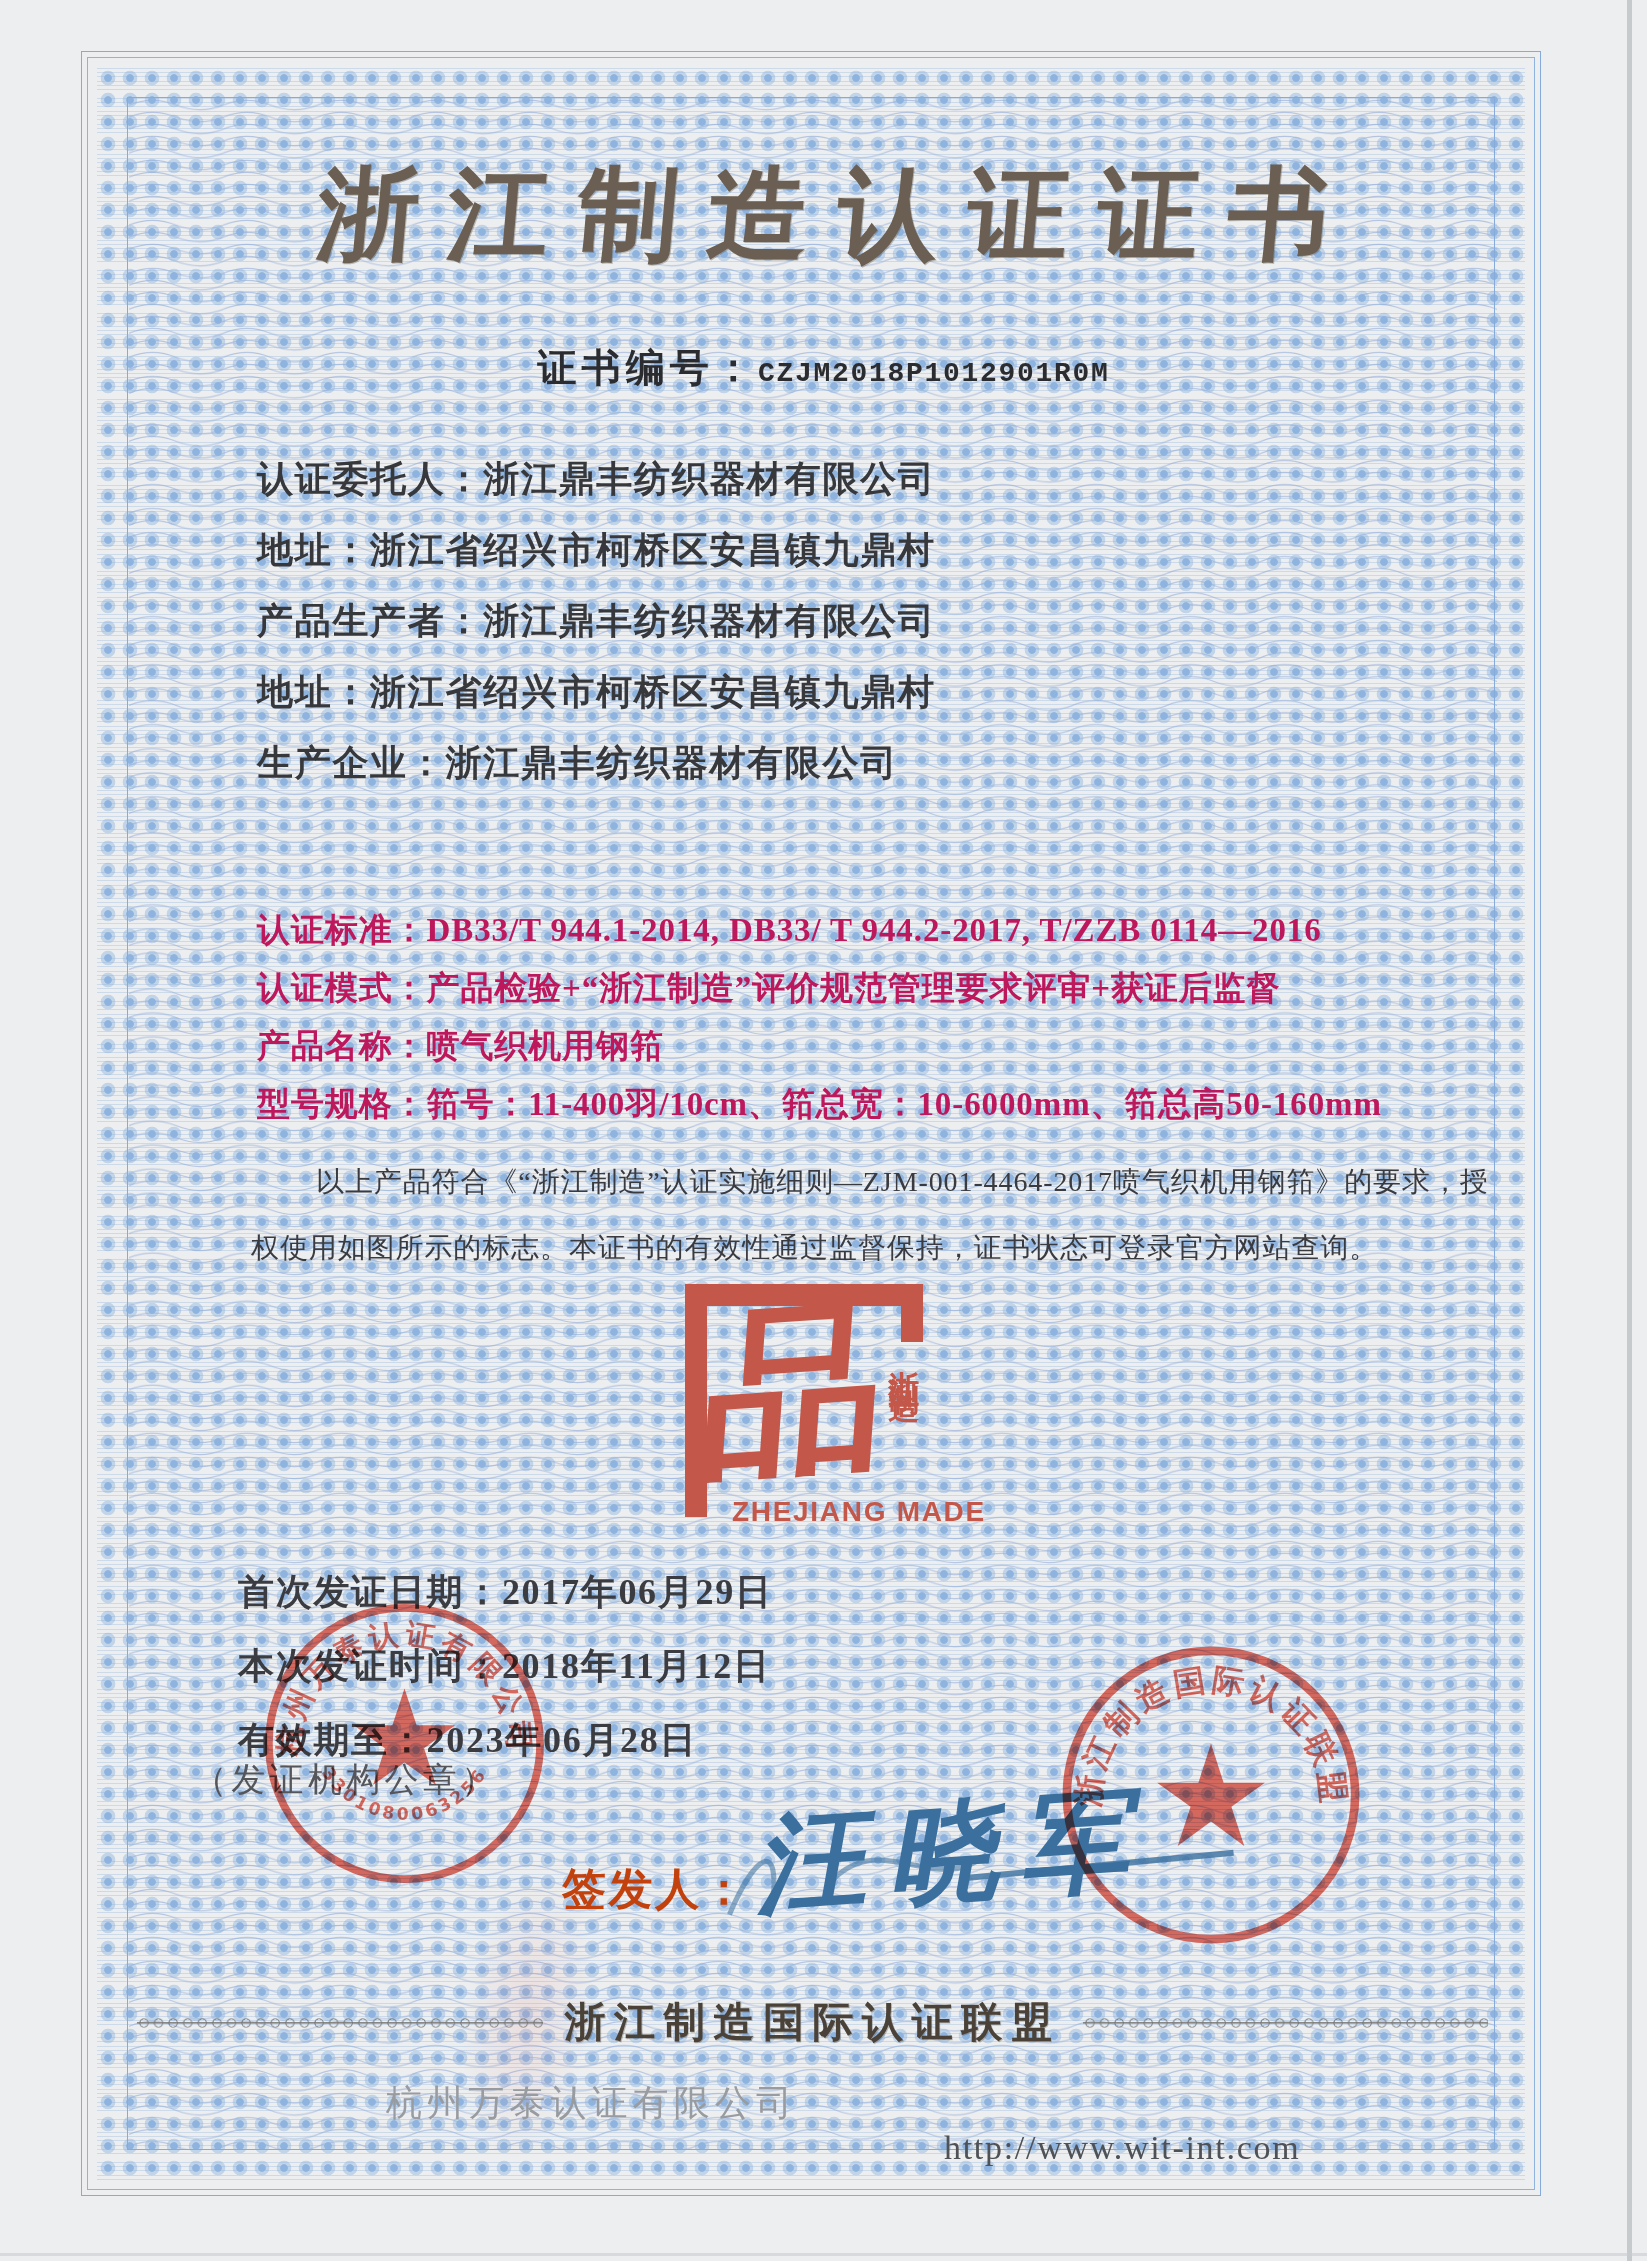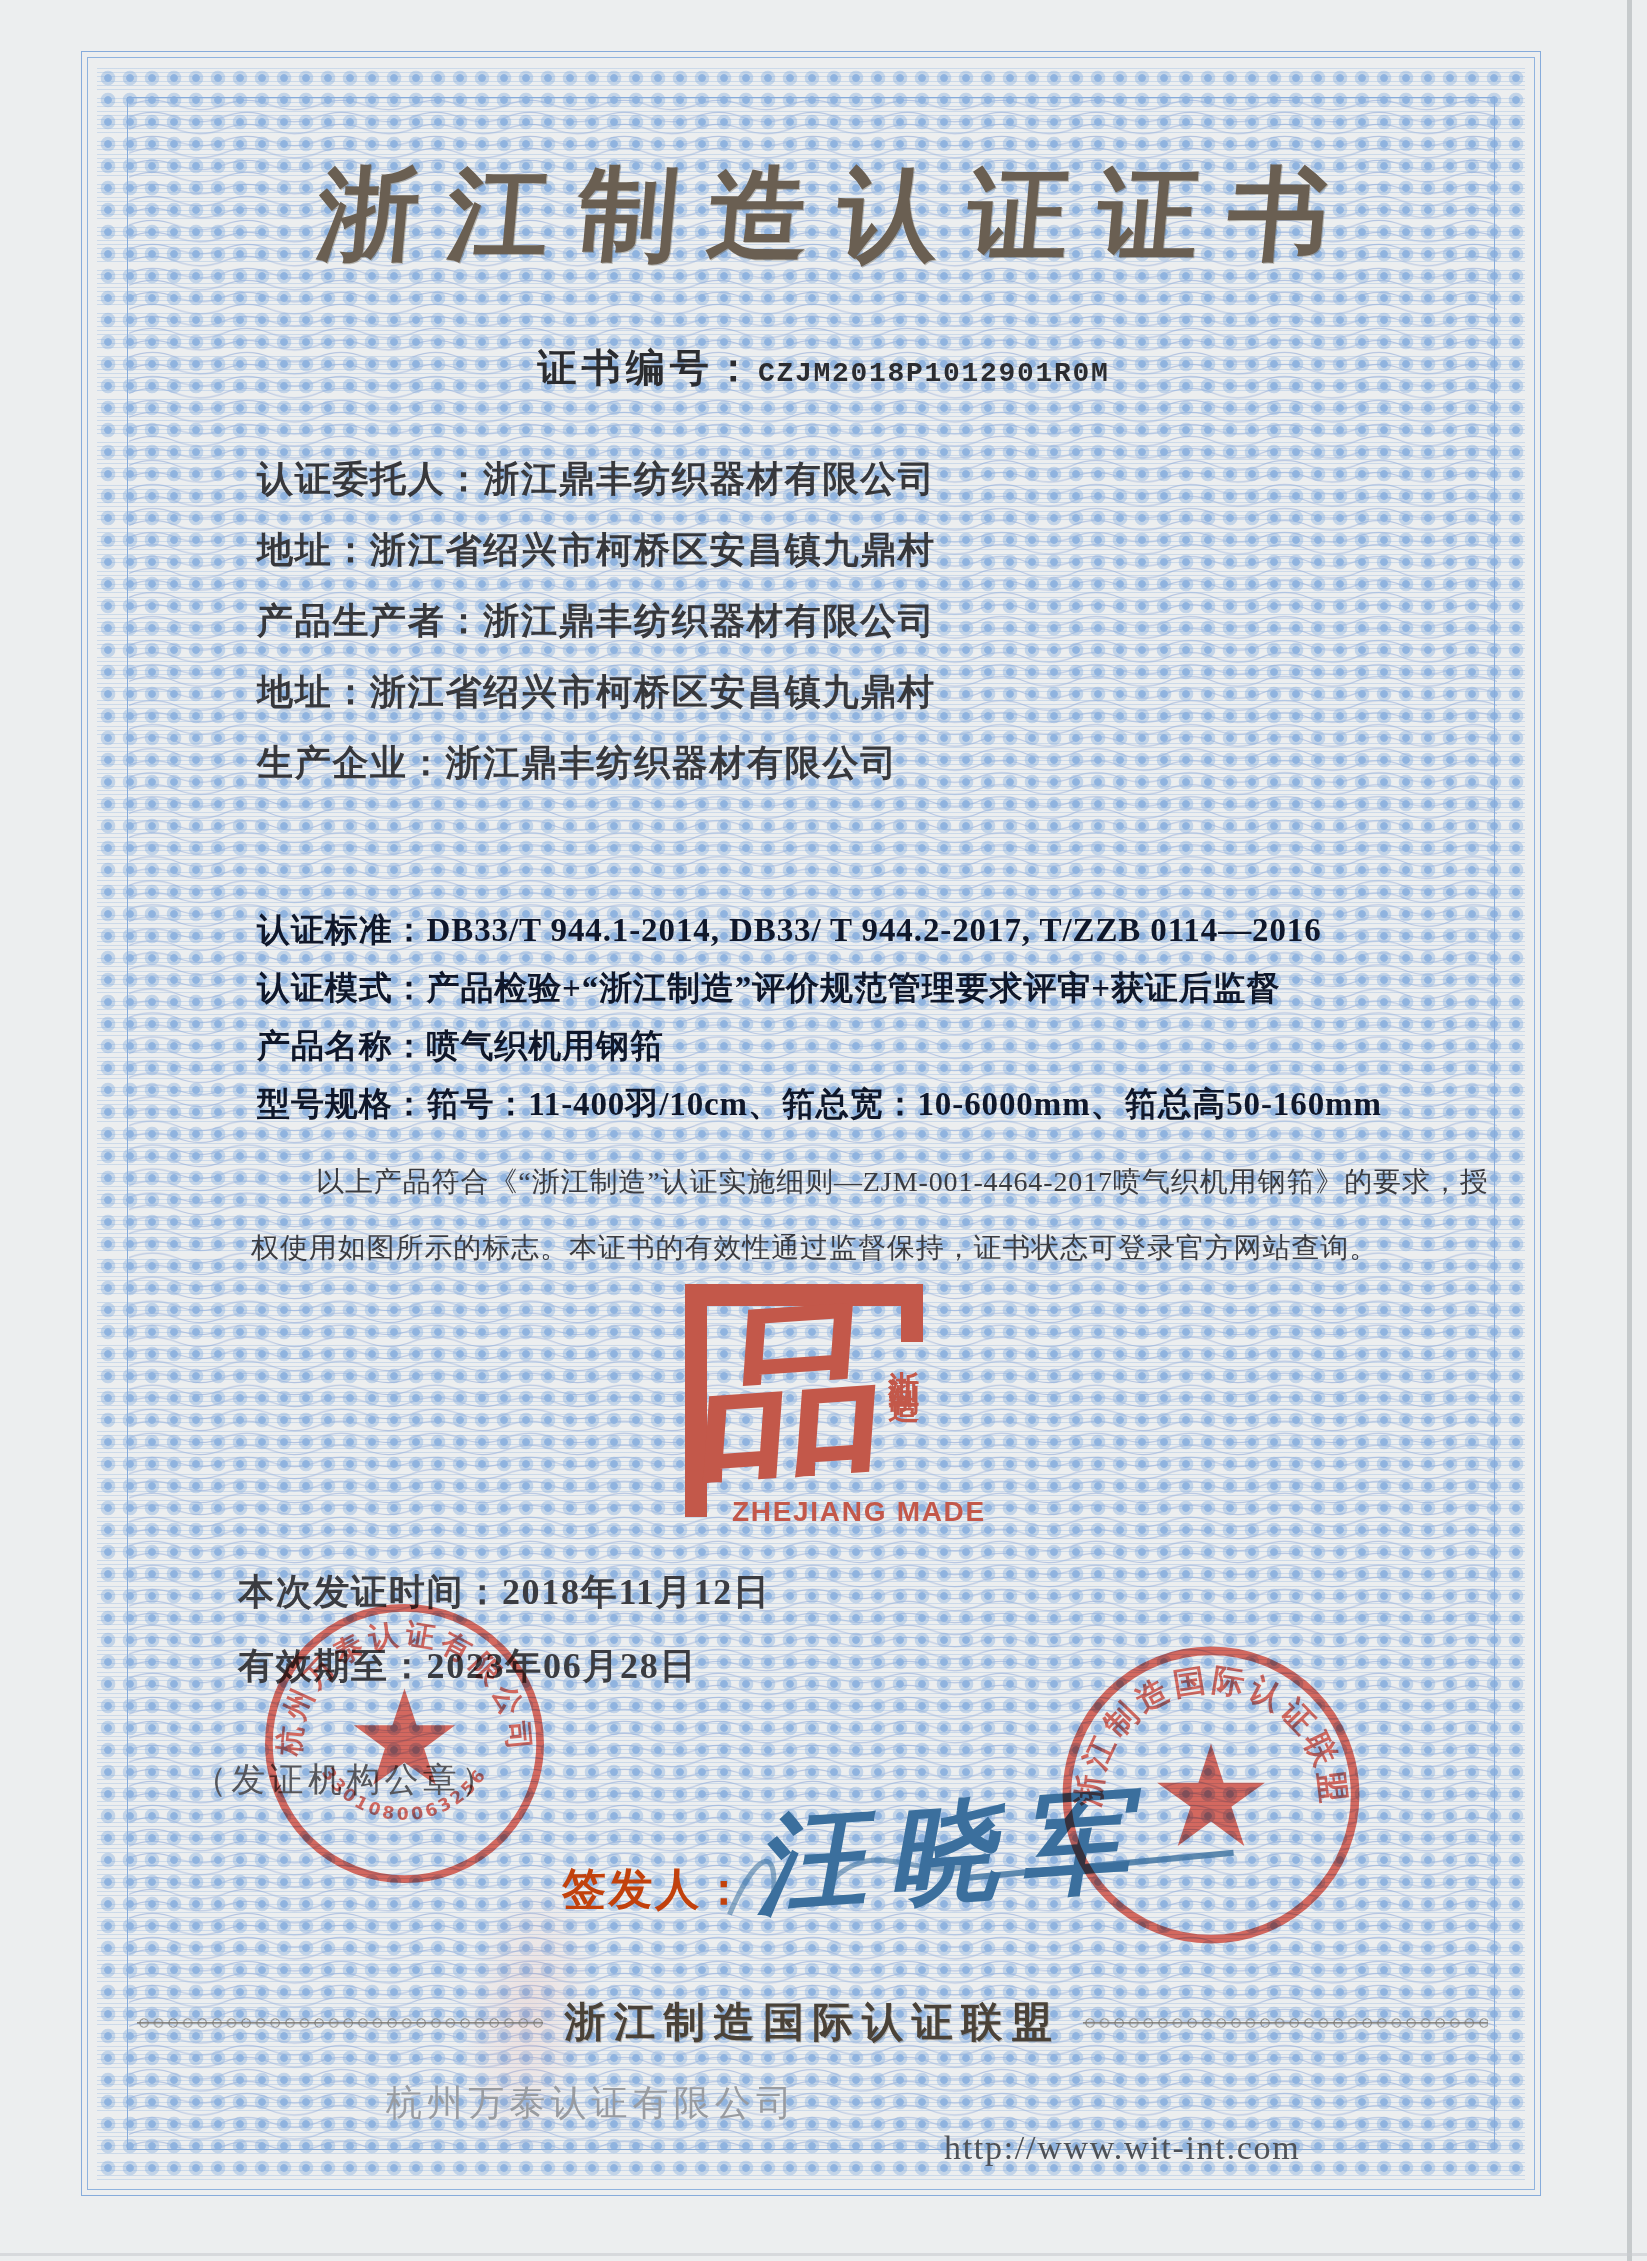--- a/index.html
+++ b/index.html
@@ -22,21 +22,21 @@
   
   .title{position:absolute;left:0;top:148px;width:100%;text-align:center;
          font-size:101px;font-weight:700;letter-spacing:29px;padding-left:29px;box-sizing:border-box;
          color:#6a5f52;transform:skewX(-5deg);text-shadow:0.9px 0.9px 0 rgba(90,80,65,.35);}
   .certno{position:absolute;left:0;top:341px;width:100%;text-align:center;color:#2b2c30;}
   .certno .lab{font-size:39px;font-weight:700;letter-spacing:5.1px;}
   .certno .val{font-family:Liberation Mono, monospace;font-size:28px;font-weight:700;letter-spacing:1.7px;}
   .parties{position:absolute;left:257px;top:455px;}
   .parties .row{height:71px;font-size:36px;font-weight:700;color:#37383c;letter-spacing:1.7px;white-space:nowrap;}
   .details{position:absolute;left:257px;top:908px;}
-  .details .row{height:58px;font-size:33px;font-weight:700;color:#0f172a;letter-spacing:0.9px;white-space:nowrap;}
+  .details .row{height:58px;font-size:33px;font-weight:700;color:#be185d;letter-spacing:0.9px;white-space:nowrap;}
   .statement{position:absolute;left:251px;top:1149px;width:1246px;font-size:28px;line-height:66px;
              color:#3a3b40;text-indent:65px;letter-spacing:0.9px;}
   
   .logo{position:absolute;left:685px;top:1284px;width:238px;height:242px;}
   .logo .bar{position:absolute;background:#c3584a;}
   .logo .bt{left:0;top:0;width:238px;height:22px;}
   .logo .bl{left:0;top:0;width:22px;height:233px;}
   .logo .br{right:0;top:0;width:22px;height:58px;}
   .logo .mark{position:absolute;left:15.4px;top:6.9px;width:189px;height:197px;color:#c3584a;
               font-size:182px;line-height:197px;text-align:center;font-weight:700;
@@ -118,20 +118,21 @@
   <div class="logo">
     <div class="bar bt"></div>
     <div class="bar bl"></div>
     <div class="bar br"></div>
     <div class="mark">品</div>
     <div class="side">浙江制造</div>
     <div class="cap">ZHEJIANG MADE</div>
   </div>
 
   <div class="dates">
+    <div class="row"><span>首次发证日期：</span><span>2017年06月29日</span></div>
     <div class="row"><span>本次发证时间：</span><span>2018年11月12日</span></div>
     <div class="row"><span>有效期至：</span><span>2023年06月28日</span></div>
   </div>
 
   <div class="sealnote">（发证机构公章）</div>
   <div class="issuer">签发人：</div>
 
   <svg class="sig" width="583" height="172" viewBox="0 0 680 200">
     <path d="M 60 160 C 90 90 120 70 110 150 M 180 120 C 240 60 300 140 360 90" fill="none" stroke="#3b6f9d" stroke-width="6" opacity=".55"></path>
     <path d="M 330 118 L 648 88" fill="none" stroke="#3b6f9d" stroke-width="7" opacity=".8"></path>

